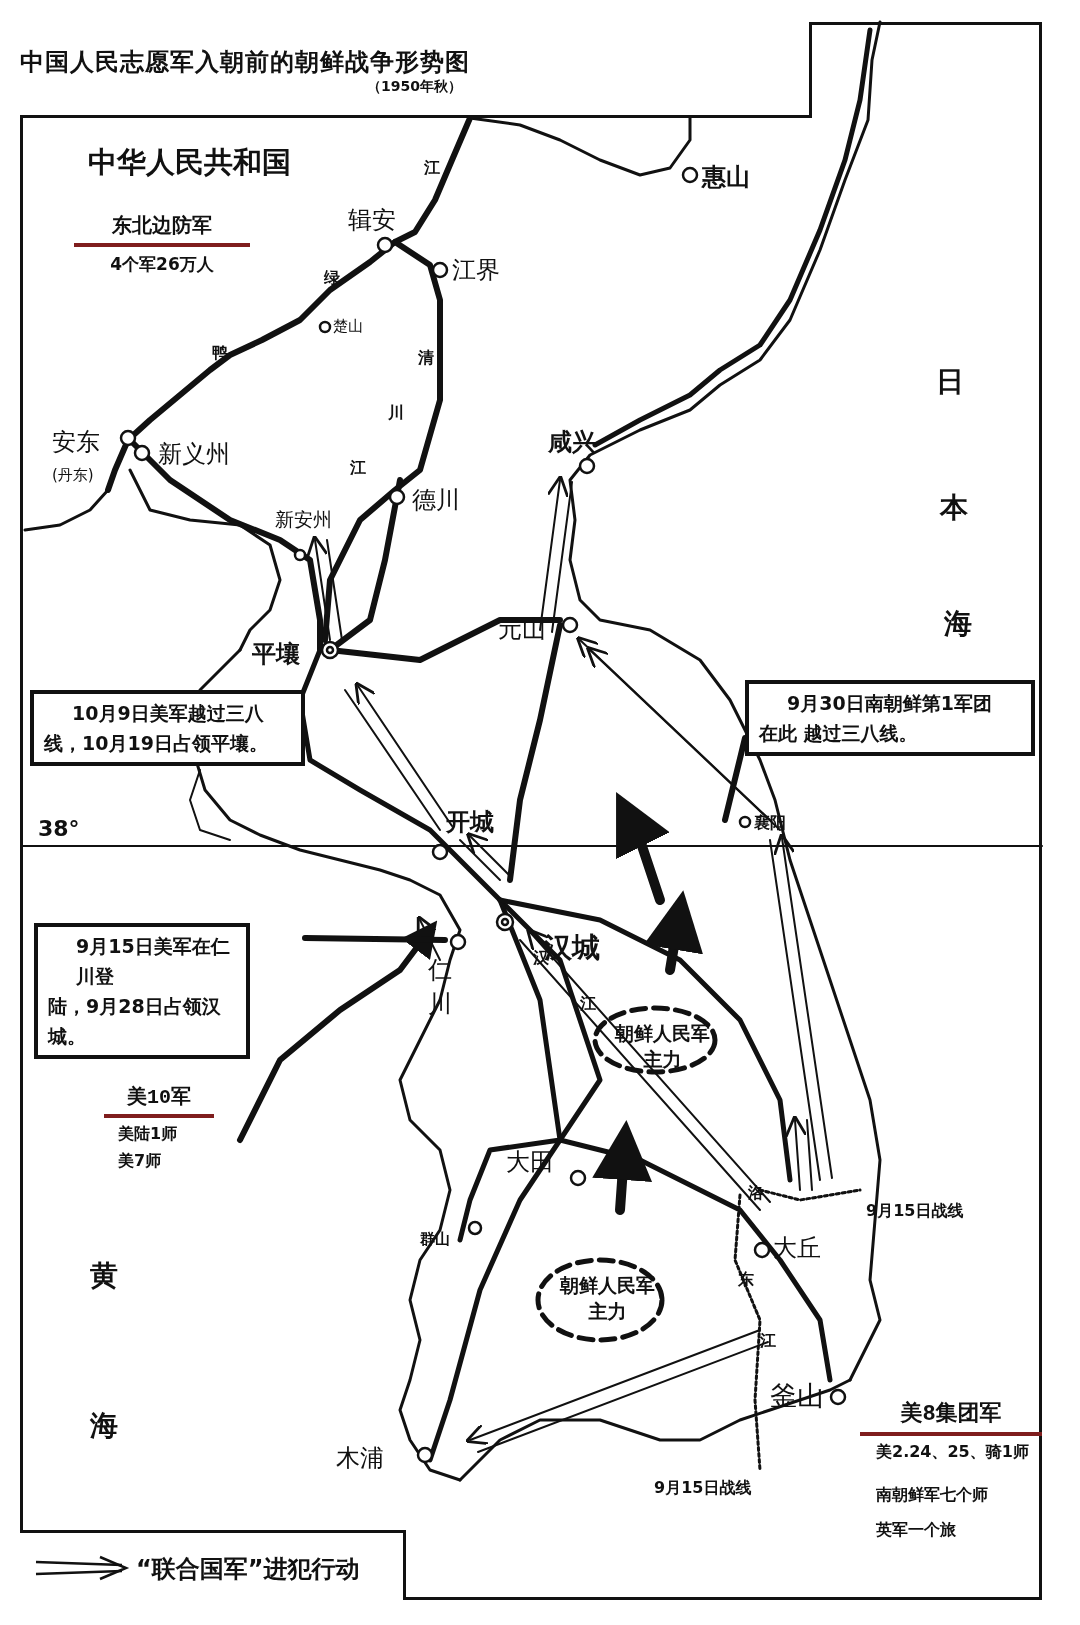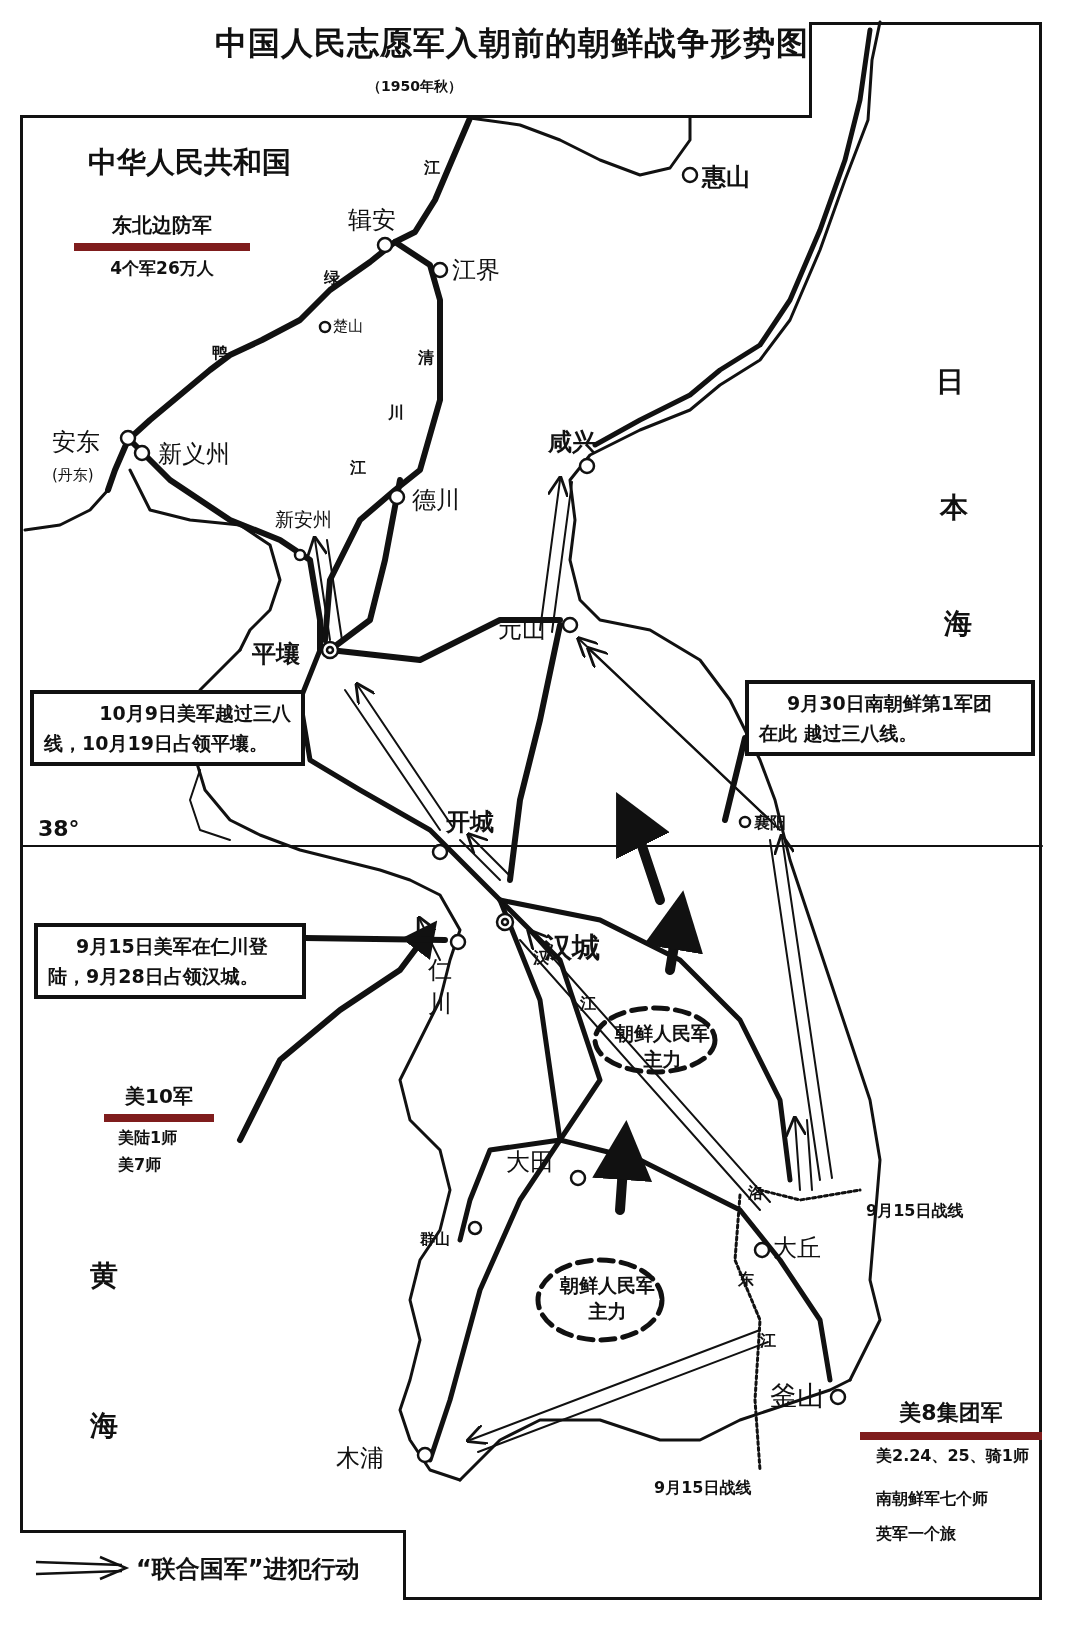--- a/index.html
+++ b/index.html
@@ -1,31 +1,31 @@
 <!DOCTYPE html>
 <html><head>
 <meta charset="utf-8">
 <style>
   html,body{margin:0;padding:0;background:#fff;}
   body{width:1080px;height:1625px;position:relative;overflow:hidden;font-family:"DejaVu Sans",sans-serif;color:#111;}
   #frame{position:absolute;left:20px;top:22px;width:1022px;height:1578px;border:3px solid #111;box-sizing:border-box;}
   #titlebox{position:absolute;left:20px;top:22px;width:792px;height:96px;border:3px solid #111;border-left:none;border-top:none;box-sizing:border-box;background:#fff;z-index:3;}
-  #title{position:absolute;left:0;right:0;top:0;text-align:right;font-size:32px;font-weight:bold;letter-spacing:1px;}
+  #title{position:absolute;left:0;right:0;top:24px;text-align:left;font-size:24px;font-weight:bold;letter-spacing:1px;}
   #subtitle{position:absolute;left:0;right:0;top:56px;text-align:center;font-size:14px;font-weight:bold;}
   svg#map{position:absolute;left:0;top:0;z-index:1;}
   .lbl{position:absolute;z-index:4;font-weight:bold;white-space:nowrap;line-height:1;}
   .city{font-size:24px;font-weight:normal;}
   .city.b{font-weight:bold;}
   .small{font-size:15px;}
   .river{font-size:16px;}
   .sea{font-size:28px;}
   .box{position:absolute;z-index:4;border:4px solid #111;background:#fff;box-sizing:border-box;font-weight:bold;font-size:19px;line-height:30px;padding:4px 10px;}
   .box span{display:block;}
   .unit{position:absolute;z-index:4;text-align:center;font-weight:bold;}
-  .unit .hd{font-size:21px;padding:0 12px 4px;border-bottom:8px solid #7f1d1d;}
+  .unit .hd{font-size:21px;padding:0 12px 4px;border-bottom:4px solid #7f1d1d;font-family:Liberation Mono, monospace;}
   .unit .ln{font-size:16px;margin-top:6px;}
   #legend{position:absolute;left:20px;top:1530px;width:386px;height:70px;border:3px solid #111;border-bottom:none;border-left:none;box-sizing:border-box;background:#fff;z-index:3;}
   #legend .txt{position:absolute;left:116px;top:20px;font-size:24px;font-weight:bold;}
   #legend svg{position:absolute;left:14px;top:22px;}
 </style>
 </head>
 <body>
 
 <div id="frame"></div>
 
@@ -181,28 +181,28 @@
 <div class="lbl river" style="left:418px;top:350px;">清</div>
 <div class="lbl river" style="left:388px;top:405px;">川</div>
 <div class="lbl river" style="left:350px;top:460px;">江</div>
 <div class="lbl river" style="left:533px;top:950px;">汉</div>
 <div class="lbl river" style="left:580px;top:996px;">江</div>
 <div class="lbl river" style="left:748px;top:1185px;">洛</div>
 <div class="lbl river" style="left:738px;top:1272px;">东</div>
 <div class="lbl river" style="left:760px;top:1333px;">江</div>
 
 <div class="box" style="left:30px;top:690px;width:275px;">
-  <span style="padding-left:28px;text-align:right;">10月9日美军越过三八</span>
+  <span style="padding-left:28px;">10月9日美军越过三八</span>
   <span>线，10月19日占领平壤。</span>
 </div>
 <div class="box" style="left:745px;top:680px;width:290px;">
   <span style="padding-left:28px;">9月30日南朝鲜第1军团</span>
   <span>在此 越过三八线。</span>
 </div>
-<div class="box" style="left:34px;top:923px;width:272px;">
+<div class="box" style="left:34px;top:923px;width:216px;">
   <span style="padding-left:28px;">9月15日美军在仁川登</span>
   <span>陆，9月28日占领汉城。</span>
 </div>
 
 <div class="lbl" style="left:615px;top:1020px;font-size:19px;text-align:center;line-height:26px;">
   <div>朝鲜人民军</div>
   <div>主力</div>
 </div>
 <div class="lbl" style="left:560px;top:1272px;font-size:19px;text-align:center;line-height:26px;">
   <div>朝鲜人民军</div>

